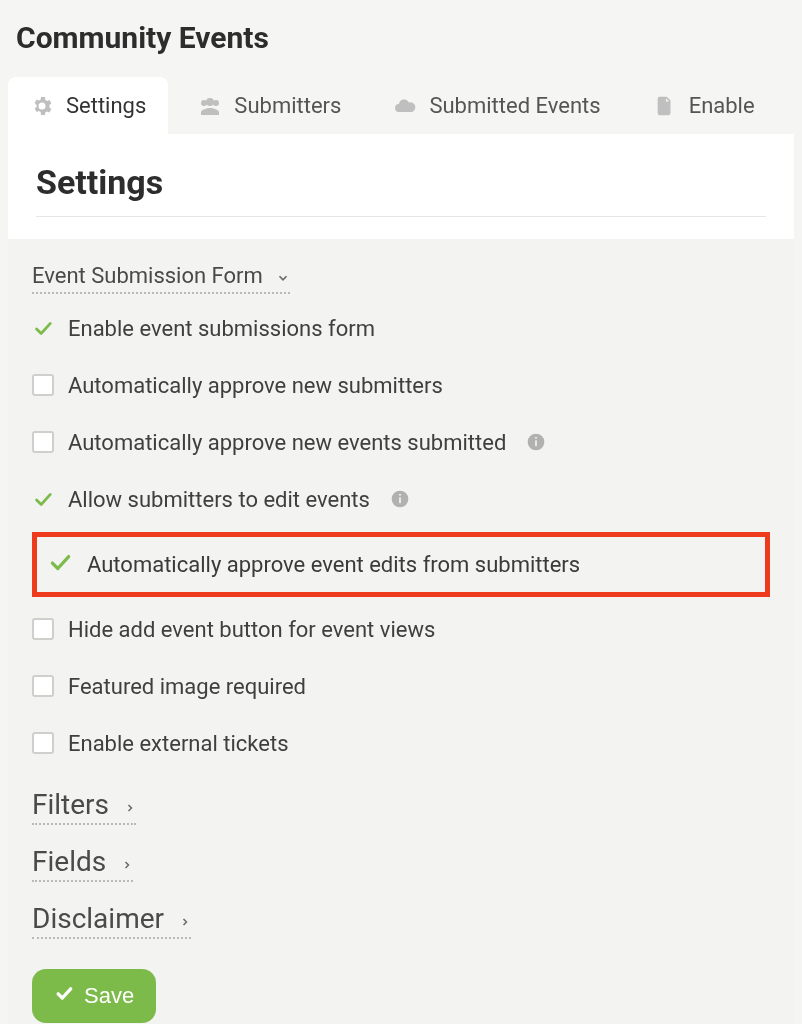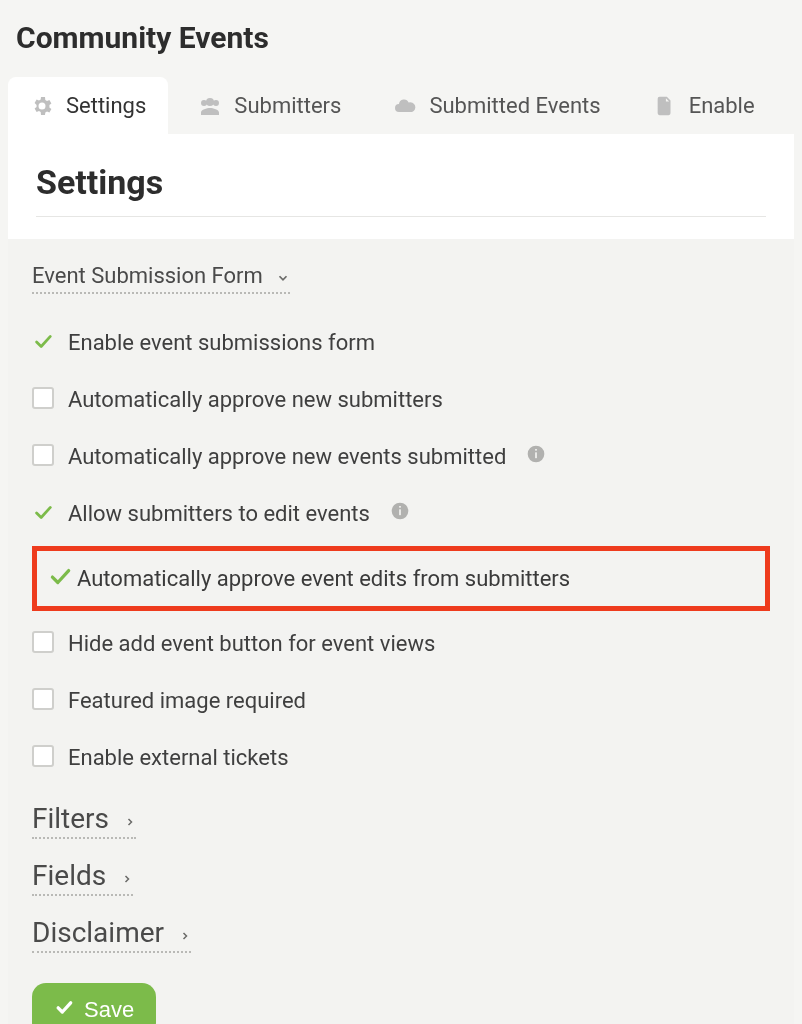--- a/index.html
+++ b/index.html
@@ -65,30 +65,31 @@
     padding: 24px 24px 28px 24px;
     margin-left: -28px;
     margin-right: -28px;
   }
   .accordion-head {
     font-size: 22px;
     color: #4a4a4a;
     border-bottom: 2px dotted #b9b9b6;
     display: inline-block;
     padding-bottom: 2px;
-    margin-bottom: 20px;
+    margin-bottom: 6px;
     cursor: pointer;
   }
   .accordion-head .chev {
     display: inline-block;
     margin-left: 8px;
     vertical-align: middle;
   }
   .row {
     display: flex;
+    align-items: center;
     gap: 14px;
     padding: 16px 0;
     font-size: 22px;
     color: #3f3f3f;
   }
   .row .check, .row .box {
     width: 22px;
     height: 22px;
     flex: 0 0 22px;
     display: inline-flex;
@@ -106,21 +107,21 @@
     color: #b1b1af;
     display: inline-flex;
     margin-left: 6px;
   }
   .highlight {
     border: 5px solid #ee3b1d;
     padding: 12px 10px;
     margin: 4px 0;
     display: flex;
     align-items: center;
-    gap: 4px;
+    gap: 14px;
     font-size: 22px;
   }
   .subhead {
     font-size: 28px;
     color: #4a4a4a;
     border-bottom: 2px dotted #b9b9b6;
     display: inline-block;
     padding-bottom: 2px;
     margin: 16px 0 4px 0;
     cursor: pointer;

